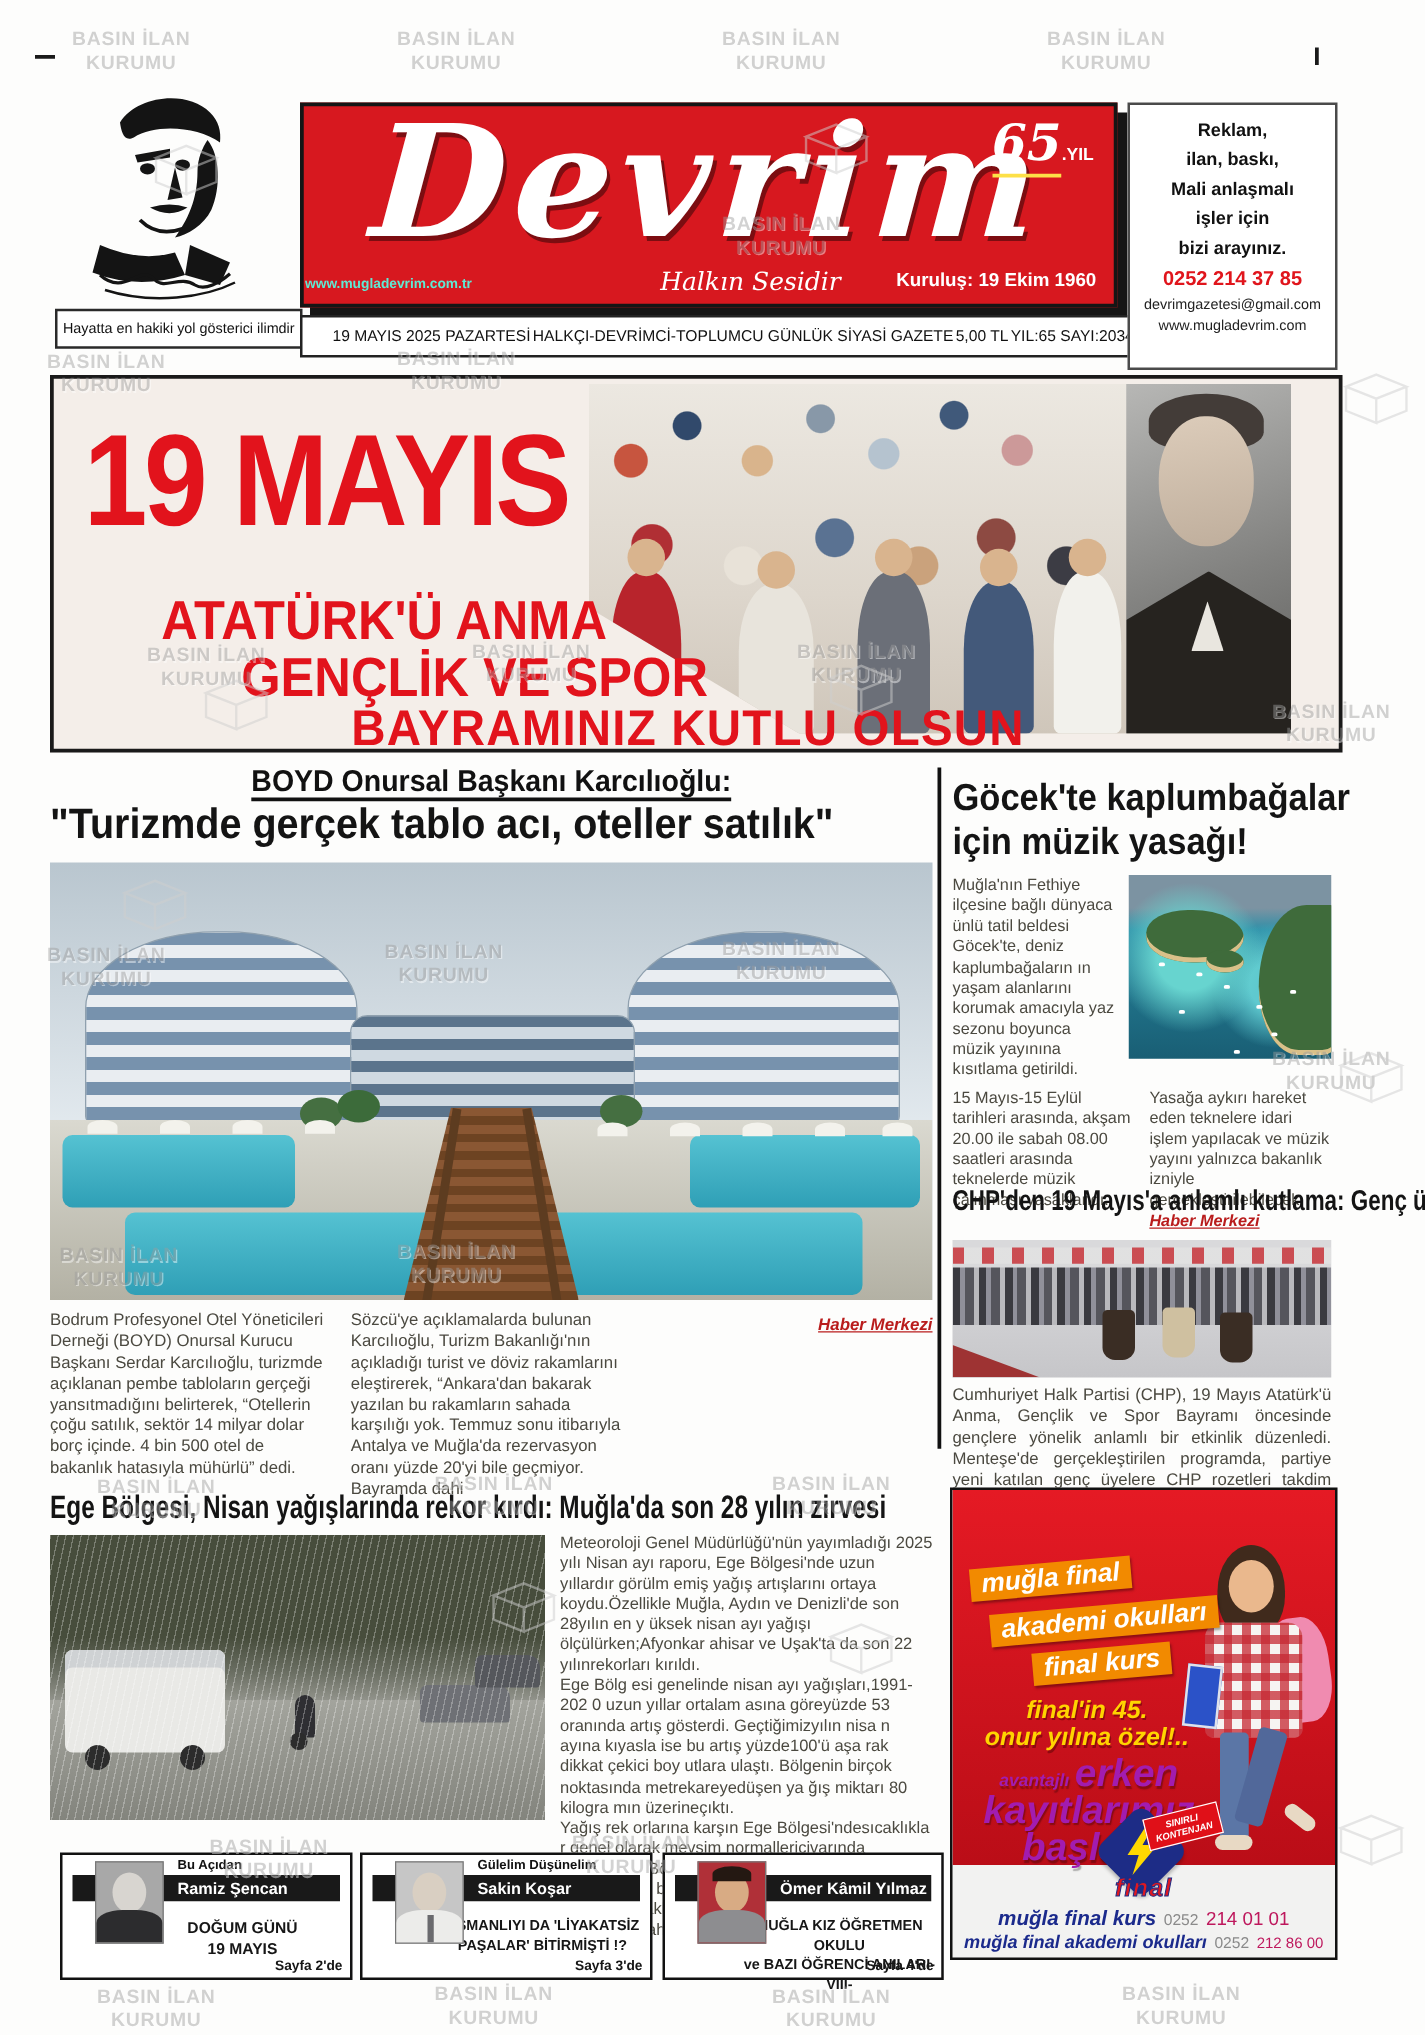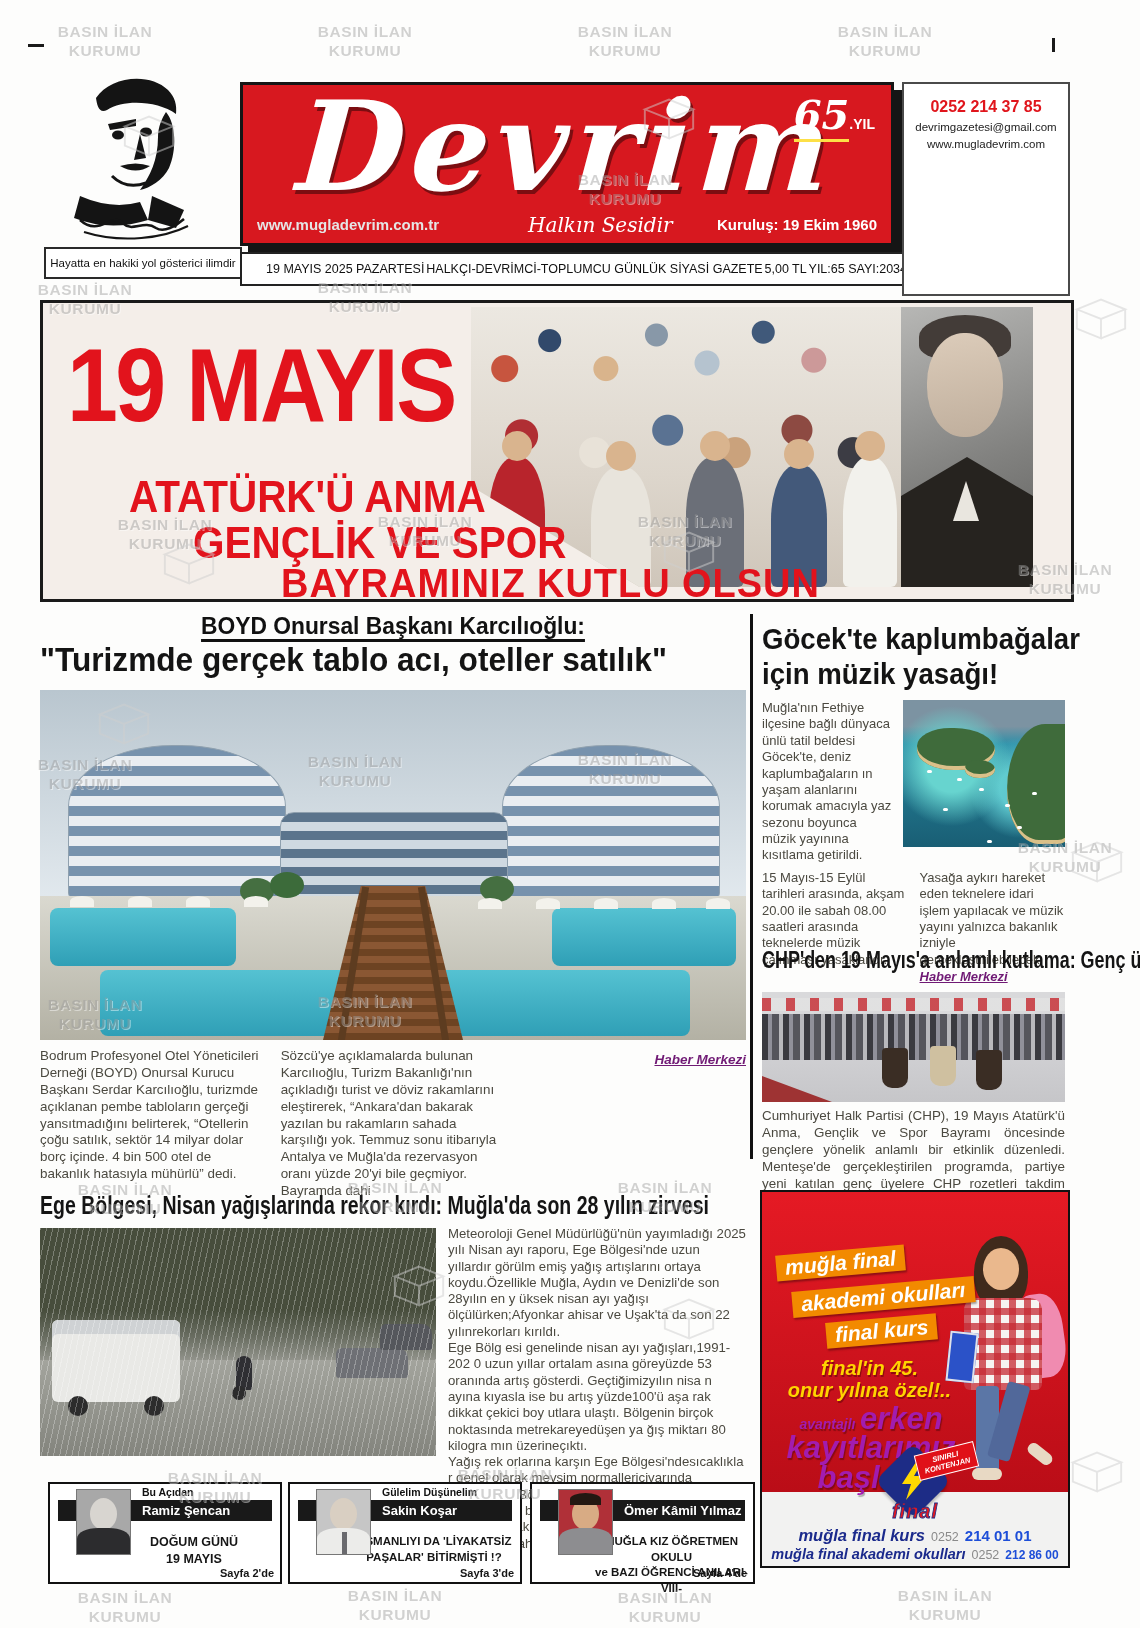--- a/index.html
+++ b/index.html
@@ -19,21 +19,21 @@
   .motto-box{border:2px solid #2a2a2a;display:flex;align-items:center;justify-content:center;
              font-size:11.5px;color:#111;background:#fff;}
   .masthead{background:#d7181f;border:3px solid #151515;box-shadow:8px 8px 0 #151515;}
   .mast-title{position:absolute;left:0;right:0;top:-6px;text-align:center;color:#fff;
               font-family:"DejaVu Serif",serif;font-style:italic;font-weight:bold;font-size:124px;
               letter-spacing:6px;line-height:1.1;text-shadow:3px 4px 0 #7c0d11;transform:skewX(-4deg);}
   .anniv{position:absolute;right:16px;top:6px;color:#fff;text-align:right;z-index:5;}
   .anniv .n{font-family:"DejaVu Serif",serif;font-weight:bold;font-style:italic;font-size:40px;
             border-bottom:3px solid #fde047;padding-bottom:1px;}
   .anniv .s{font-size:14px;font-weight:bold;}
-  .mast-web{position:absolute;left:14px;bottom:10px;color:#e5e5e5;font-size:15px;font-weight:bold;z-index:5;}
+  .mast-web{position:absolute;left:1px;bottom:10px;color:#5eead4;font-size:11px;font-weight:bold;z-index:5;}
   .mast-slogan{position:absolute;left:44%;bottom:6px;color:#fff;font-family:"DejaVu Serif",serif;
                font-style:italic;font-size:20px;z-index:5;}
   .mast-found{position:absolute;right:14px;bottom:10px;color:#fff;font-size:15px;font-weight:bold;z-index:5;}
   .infobar{border:2px solid #222;background:#fff;display:flex;align-items:center;
            justify-content:space-between;padding:0 24px;font-size:12.5px;color:#111;}
   .contact{border:2px solid #4a4a4a;background:#fff;text-align:center;padding-top:10px;}
   .contact .lines{font-size:14.5px;font-weight:bold;color:#111;line-height:1.62;}
   .contact .phone{margin-top:4px;font-size:16px;font-weight:bold;color:#e0151c;}
   .contact .mail,.contact .site{margin-top:5px;font-size:11.5px;color:#222;}
 
@@ -77,21 +77,21 @@
             clip-path:polygon(0 100%,100% 100%,100% 30%,50% 0,0 30%);}
   .ata-shirt{position:absolute;left:52px;bottom:66px;width:26px;height:40px;background:#e9e6df;
              clip-path:polygon(50% 0,100% 100%,0 100%);}
 
   
   .kicker{font-size:24px;font-weight:bold;color:#111;text-align:center;
           text-decoration:underline;text-underline-offset:5px;text-decoration-thickness:2.5px;
           transform:scaleX(.95);}
   .hl{font-weight:bold;color:#141414;line-height:1.04;transform-origin:0 50%;}
   .body-txt{font-size:13.4px;line-height:1.26;color:#4b4940;text-align:left;}
-  .byline{font-weight:bold;font-style:italic;text-decoration:underline;color:#701a75;}
+  .byline{font-weight:bold;font-style:italic;text-decoration:underline;color:#b91c1c;}
   .vrule{background:#111;}
 
   
   .ph-hotel{overflow:hidden;background:linear-gradient(#b9c6cf,#e2e9ee 60%);}
   .h-tower{position:absolute;top:55px;width:216px;height:152px;border-radius:48% 48% 6px 6px/40% 40% 6px 6px;
            background:repeating-linear-gradient(180deg,#7792ad 0 10px,#e9edf1 10px 20px);
            border:1px solid #8fa0ae;}
   .h-mid{position:absolute;left:240px;top:122px;width:226px;height:86px;border-radius:14px 14px 0 0;
          background:repeating-linear-gradient(180deg,#5b748c 0 9px,#cfd9e1 9px 18px);border:1px solid #8fa0ae;}
   .h-deck{position:absolute;left:0;top:206px;width:100%;height:144px;
@@ -169,21 +169,21 @@
             border:1.5px solid #fff;color:#fff;font-size:7.5px;font-weight:bold;font-style:italic;
             padding:3px 6px;text-align:center;line-height:1.2;z-index:5;}
   .ad-diamond{position:absolute;left:124px;top:262px;width:54px;height:54px;background:#1d2c86;
               border-radius:10px;transform:rotate(45deg);z-index:4;box-shadow:2px 2px 3px rgba(0,0,0,.25);}
   .ad-logo{position:absolute;left:0;right:0;top:308px;text-align:center;font-size:20px;font-weight:bold;
            font-style:italic;color:#e01820;z-index:5;-webkit-text-stroke:.8px #1d2c86;letter-spacing:1px;}
   .ad-line{position:absolute;left:0;right:0;display:flex;justify-content:center;align-items:baseline;
            gap:6px;white-space:nowrap;}
   .ad-name{color:#1b2a8c;font-weight:bold;font-style:italic;}
   .ad-pre{color:#8a8a8a;font-size:12.5px;}
-  .ad-num{color:#1d4ed8;font-weight:bold;text-align:right;}
+  .ad-num{color:#be185d;font-weight:normal;text-align:right;}
   .girl{position:absolute;left:196px;top:44px;width:104px;height:250px;}
 
   .reg{position:absolute;background:#1a1a1a;}
 </style>
 </head>
 <body>
 
 <div class="page">
 
   <div class="reg" style="left:28px;top:44px;width:16px;height:3px;"></div>
@@ -219,20 +219,25 @@
   </div>
 
   <div class="abs infobar" style="left:240px;top:252px;width:648px;height:30px;">
     <span>19 MAYIS 2025 PAZARTESİ</span>
     <span>HALKÇI-DEVRİMCİ-TOPLUMCU GÜNLÜK SİYASİ GAZETE</span>
     <span>5,00 TL</span>
     <span>YIL:65 SAYI:20342</span>
   </div>
 
   <div class="abs contact" style="left:902px;top:82px;width:164px;height:200px;">
+    <div class="lines pl">Reklam,
+ilan, baskı,
+Mali anlaşmalı
+işler için
+bizi arayınız.</div>
     <div class="phone">0252 214 37 85</div>
     <div class="mail">devrimgazetesi@gmail.com</div>
     <div class="site">www.mugladevrim.com</div>
   </div>
 
   <div class="abs banner" style="left:40px;top:300px;width:1028px;height:296px;">
     <div class="ban-photo">
       <div class="fig" style="left:18px;top:150px;width:56px;height:130px;background:#b8242c;"></div>
       <div class="fig" style="left:120px;top:160px;width:60px;height:120px;background:#e8e4dc;"></div>
       <div class="fig" style="left:215px;top:150px;width:58px;height:130px;background:#6b6f78;"></div>

